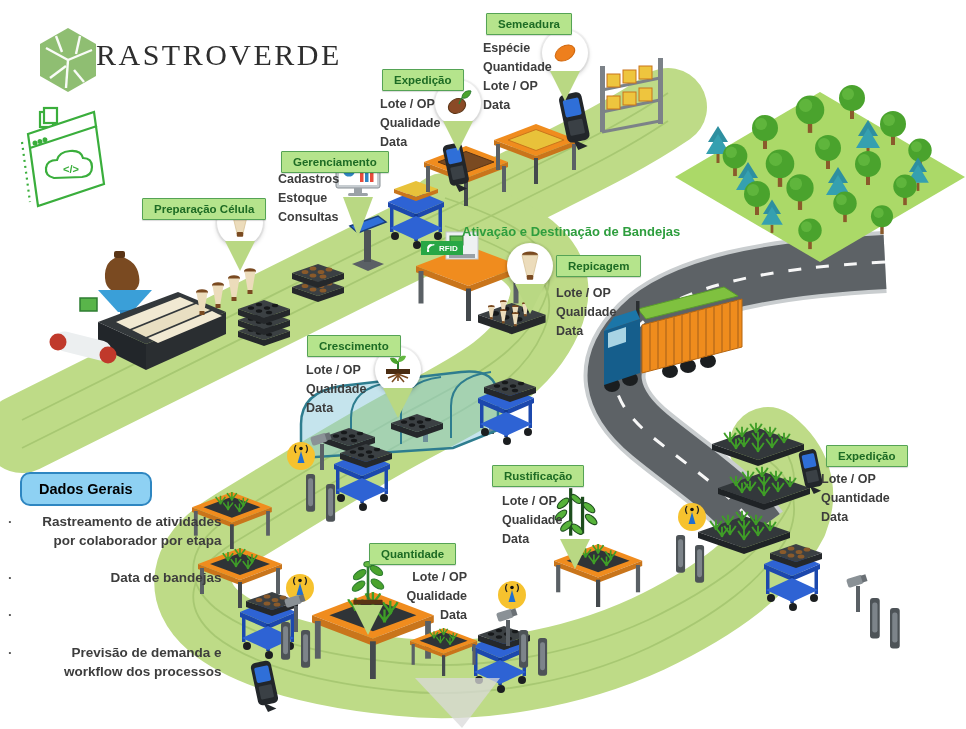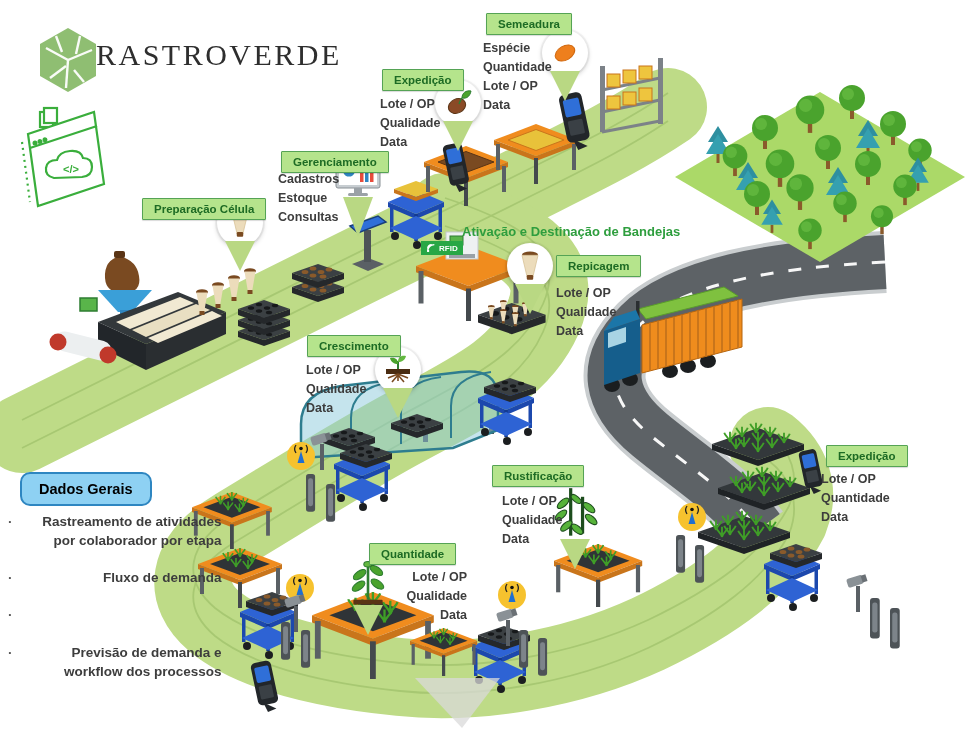--- a/index.html
+++ b/index.html
@@ -561,21 +561,21 @@
   </div>
 
   <div class="gd-badge">Dados Gerais</div>
   <div class="bullets">
     <div class="bullet-row">
       <span class="bullet-dot">·</span>
       <span class="bullet-text">Rastreamento de atividades por colaborador por etapa</span>
     </div>
     <div class="bullet-row">
       <span class="bullet-dot">·</span>
-      <span class="bullet-text">Fluxo de demanda</span>
+      <span class="bullet-text">Data de bandejas</span>
     </div>
     <div class="bullet-row">
       <span class="bullet-dot">·</span>
     </div>
     <div class="bullet-row">
       <span class="bullet-dot">·</span>
       <span class="bullet-text">Previsão de demanda e workflow dos processos</span>
     </div>
   </div>
 

